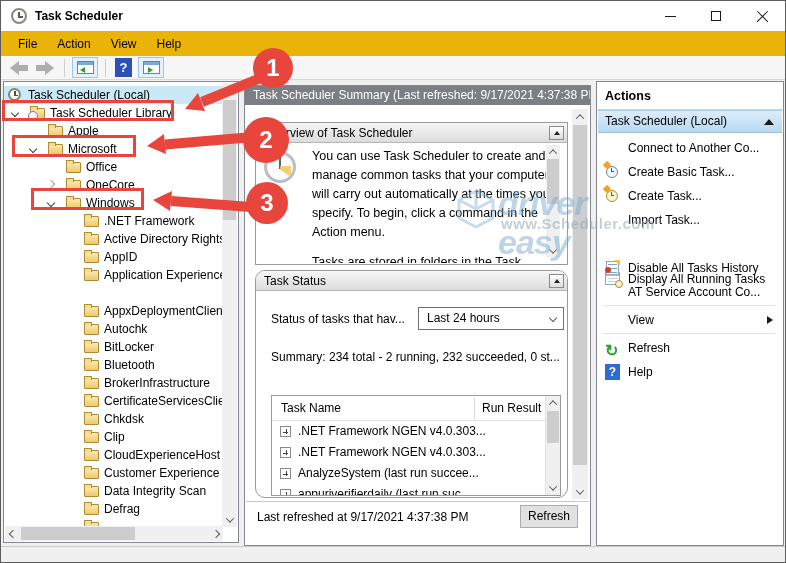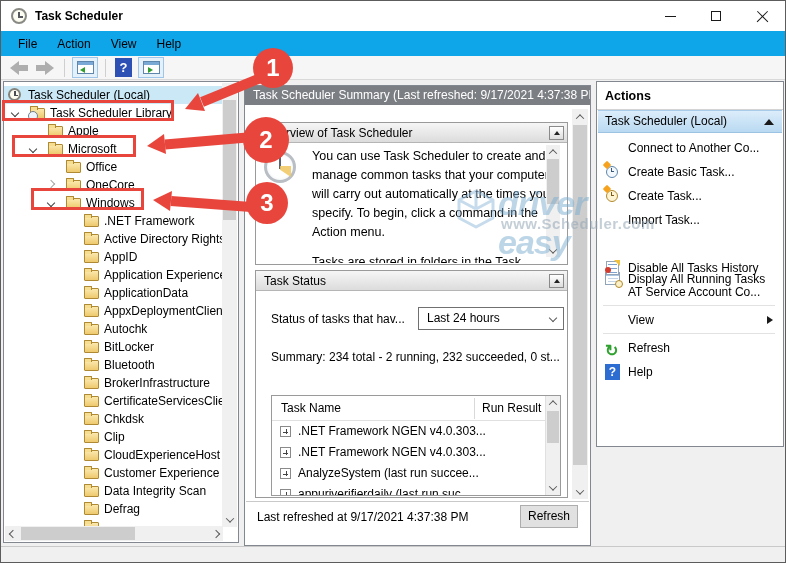--- a/index.html
+++ b/index.html
@@ -15,42 +15,42 @@
   .title-text { position:absolute; left:34px; top:8px; font-size:12px;font-weight:bold; }
   .winbtn { position:absolute; top:0; width:46px; height:30px; display:flex; align-items:center; justify-content:center; }
   .btn-min { right:92px; } .btn-max { right:46px; } .btn-close { right:0; }
   .glyph-min { width:11px; height:1px; background:#1a1a1a; }
   .glyph-max { width:10px; height:10px; border:1px solid #1a1a1a; background:transparent; }
   .glyph-close { position:relative; width:13px; height:13px; }
   .glyph-close::before,.glyph-close::after { content:""; position:absolute; left:-1px; top:6px; width:15px; height:1.4px; background:#1a1a1a; }
   .glyph-close::before { transform:rotate(45deg); } .glyph-close::after { transform:rotate(-45deg); }
 
   
-  .menubar { position:absolute; left:0; top:30px; right:0; height:25px; background:#0ea5e9; display:flex; align-items:center; padding-left:8px; gap:2px; }
+  .menubar { position:absolute; left:0; top:30px; right:0; height:25px; background:#eab308; display:flex; align-items:center; padding-left:8px; gap:2px; }
   .menu-item { padding:3px 9px; }
   .toolbar { position:absolute; left:0; top:55px; right:0; height:24px; background:#f6f6f6; border-bottom:1px solid #d9d9d9; display:flex; align-items:center; padding-left:6px; }
   .tb-sep { width:1px; height:18px; background:#cfcfcf; margin:0 5px; }
   .nav-arrow { position:relative; width:24px; height:16px; margin-right:2px; }
   .nav-arrow .tri { position:absolute; top:1px; width:0; height:0; border-top:7px solid transparent; border-bottom:7px solid transparent; }
   .nav-arrow .tail { position:absolute; top:5px; width:9px; height:6px; background:#aeaeae; }
   .arr-left .tri { left:3px; border-right:9px solid #aeaeae; } .arr-left .tail { left:12px; }
   .arr-right .tri { right:3px; border-left:9px solid #aeaeae; } .arr-right .tail { right:12px; }
   .tool-toggle { width:26px; height:21px; border:1px solid #9fc6e8; background:#e4f1fb; display:flex; align-items:center; justify-content:center; margin:0 2px; }
   .mini-window { position:relative; width:17px; height:13px; background:#fff; border:1px solid #5f87ad; }
   .mini-window::before { content:""; position:absolute; left:0; top:0; right:0; height:3px; background:#7aa9d6; }
   .mini-window .play { position:absolute; top:5px; width:0; height:0; border-top:3px solid transparent; border-bottom:3px solid transparent; }
   .play-left { left:2px; border-right:5px solid #2f9e2f; }
   .play-right { left:4px; border-left:5px solid #2f9e2f; }
   .help-badge { width:17px; height:19px; background:#2d50b4; color:#fff; font-weight:bold; font-size:13px; display:flex; align-items:center; justify-content:center; margin:0 4px; }
 
   
   .panel { position:absolute; background:#fff; border:1px solid #828790; }
   .left-panel  { left:2px; top:80px; width:236px; height:462px; overflow:hidden; }
   .mid-panel   { left:243px; top:84px; width:347px; height:461px; }
-  .right-panel { left:595px; top:80px; width:188px; height:366px;text-decoration:underline; }
+  .right-panel { left:595px; top:80px; width:188px; height:465px;text-decoration:underline; }
   .statusbar { position:absolute; left:0; right:0; bottom:0; height:16px; background:#f0f0f0; border-top:1px solid #c9c9c9; }
 
   
   .tree-row { position:absolute; left:0; width:220px; height:18px; line-height:18px; white-space:nowrap; overflow:hidden; }
   .tree-row.selected { background:#cbe8f6; }
   .tree-label { position:absolute; top:0; }
   .chev { position:absolute; top:6px; width:6px; height:6px; }
   .chev.down  { border-right:1.6px solid #404040; border-bottom:1.6px solid #404040; transform:rotate(45deg); }
   .chev.right { border-right:1.6px solid #a6a6a6; border-bottom:1.6px solid #a6a6a6; transform:rotate(-45deg); top:5px; }
   .folder-ico { position:absolute; top:4px; width:15px; height:11px; background:linear-gradient(#fbe9ad,#eec96e); border:1px solid #b08a33; border-radius:1px; }
@@ -68,21 +68,21 @@
   .up    { transform:rotate(-135deg) translate(-1px,-1px); }
   .down  { transform:rotate(45deg) translate(-1px,-1px); }
   .left  { transform:rotate(135deg); }
   .rightc{ transform:rotate(-45deg); }
   .sb-thumb { position:absolute; background:#cdcdcd; }
 
   
   .mid-header { position:absolute; left:0; top:0; right:0; height:19px; background:#7b7e83; color:#fff; line-height:19px; padding-left:8px; white-space:nowrap; overflow:hidden; }
   .section { position:absolute; left:10px; width:313px; border:1px solid #9a9a9a; background:#fff; overflow:hidden; }
   .sec-overview { top:36px; height:143px; }
-  .sec-status { top:184px; height:228px; }
+  .sec-status { top:184px; height:228px;border-radius:10px; }
   .sec-head { position:relative; height:20px; background:linear-gradient(#f6f6f6,#dcdcdc); border-bottom:1px solid #b5b5b5; line-height:20px; padding-left:8px; }
   .collapse-btn { position:absolute; right:3px; top:3px; width:15px; height:14px; border:1px solid #8a8a8a; background:linear-gradient(#fff,#ddd); display:flex; align-items:center; justify-content:center; }
   .tri-up { width:0; height:0; border-left:3.5px solid transparent; border-right:3.5px solid transparent; border-bottom:4.5px solid #222; }
   .ov-clock { position:absolute; left:8px; top:28px; width:32px; height:32px; border-radius:50%; border:3px solid #b9bec4; background:radial-gradient(#fff 55%, #e8ecef); }
   .ov-clock::before { content:""; position:absolute; left:12px; top:3px; width:2px; height:12px; background:#5a6574; }
   .ov-clock::after { content:""; position:absolute; left:13px; top:12px; width:11px; height:11px; background:#f0c75e; clip-path:polygon(0 0,100% 0,100% 100%,0 35%); opacity:.85; }
   .ov-text { position:absolute; left:56px; top:24px; width:248px; height:116px; overflow:hidden; font-size:12.5px; line-height:19px; }
   .ov-text p + p { margin-top:11px; }
   .status-label { position:absolute; left:15px; top:41px; }
   .dropdown { position:absolute; left:162px; top:36px; width:146px; height:23px; border:1px solid #707070; background:#fff; line-height:21px; padding-left:8px; }
@@ -236,24 +236,20 @@
         <span class="tree-label" style="left: 100px;">Autochk</span>
       </div>
       <div class="tree-row" style="top: 256px;">
         <span class="folder-ico" style="left: 80px;"></span>
         <span class="tree-label" style="left: 100px;">BitLocker</span>
       </div>
       <div class="tree-row" style="top: 220px;">
         <span class="folder-ico" style="left: 80px;"></span>
         <span class="tree-label" style="left: 100px;">AppxDeploymentClien</span>
       </div>
-      <div class="tree-row" style="top: 202px;">
-        <span class="folder-ico" style="left: 80px;"></span>
-        <span class="tree-label" style="left: 100px;">ApplicationData</span>
-      </div>
       <div class="tree-row" style="top: 184px;">
         <span class="folder-ico" style="left: 80px;"></span>
         <span class="tree-label" style="left: 100px;">Application Experience</span>
       </div>
       <div class="tree-row" style="top: 166px;">
         <span class="folder-ico" style="left: 80px;"></span>
         <span class="tree-label" style="left: 100px;">AppID</span>
       </div>
       <div class="tree-row" style="top: 148px;">
         <span class="folder-ico" style="left: 80px;"></span>

